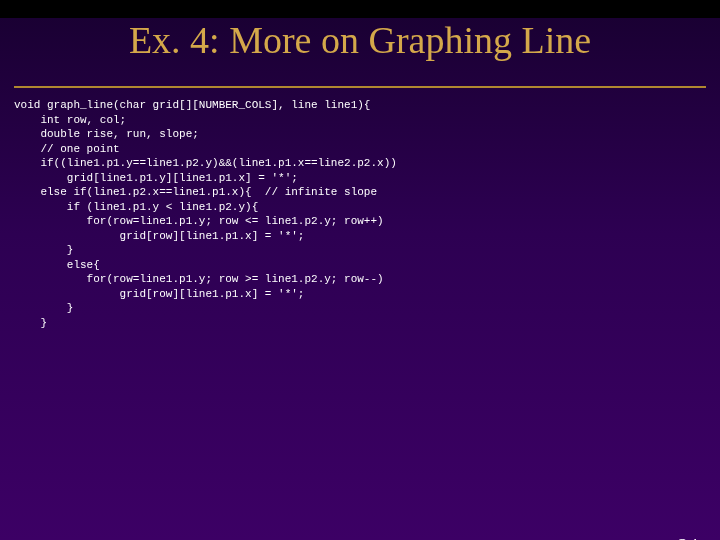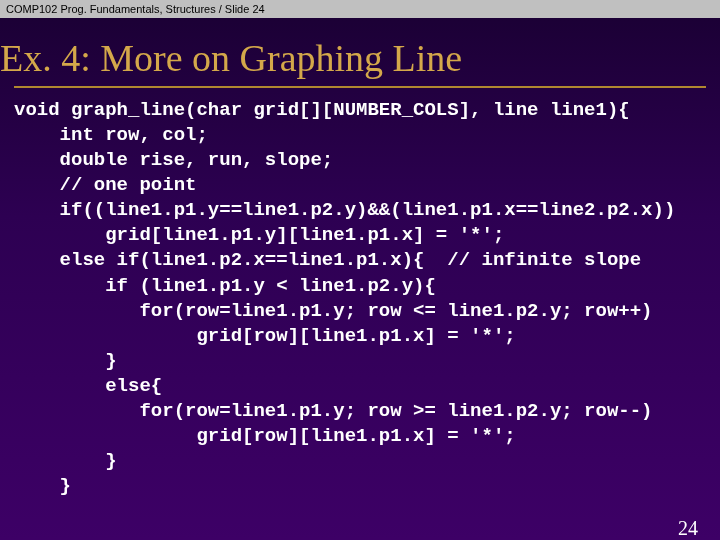--- a/index.html
+++ b/index.html
@@ -15,55 +15,55 @@
     position: relative;
   }
   .header-bar {
     background: #c0c0c0;
     padding: 3px 6px;
     font-size: 11px;
     color: #000;
     font-family: Arial, sans-serif;
   }
   .title {
+    text-align: center;
     font-family: "Times New Roman", Times, serif;
     font-size: 38px;
     color: #d4a84a;
     margin-top: 18px;
-    margin-bottom: 6px;
+    margin-bottom: 24px;
     font-weight: normal;
   }
   .underline {
     height: 2px;
     background: #b08830;
     margin: 0 14px 10px 14px;
   }
   .code {
     font-family: "Courier New", Courier, monospace;
-    font-size: 19px;
+    font-size: 11px;
     line-height: 1.32;
     color: #fff;
     white-space: pre;
     padding: 0 14px;
-    font-weight: bold;
+    font-weight: normal;
   }
   .page-num {
     position: absolute;
     bottom: 0;
     right: 22px;
     color: #ffffff;
     font-family: "Times New Roman", serif;
     font-size: 20px;
   }
 </style>
 </head>
 <body>
 
 <div class="slide">
-  <div class="header-bar">COMP102 Prog. Fundamentals, Structures / Slide 24</div>
   <h1 class="title">Ex. 4: More on Graphing Line</h1>
   <div class="underline"></div>
   <div class="code"><span>void graph_line(char grid[][NUMBER_COLS], line line1){</span>
 <span>    int row, col;</span>
 <span>    double rise, run, slope;</span>
 <span>    // one point</span>
 <span>    if((line1.p1.y==line1.p2.y)&amp;&amp;(line1.p1.x==line2.p2.x))</span>
 <span>        grid[line1.p1.y][line1.p1.x] = '*';</span>
 <span>    else if(line1.p2.x==line1.p1.x){  // infinite slope</span>
 <span>        if (line1.p1.y &lt; line1.p2.y){</span>

